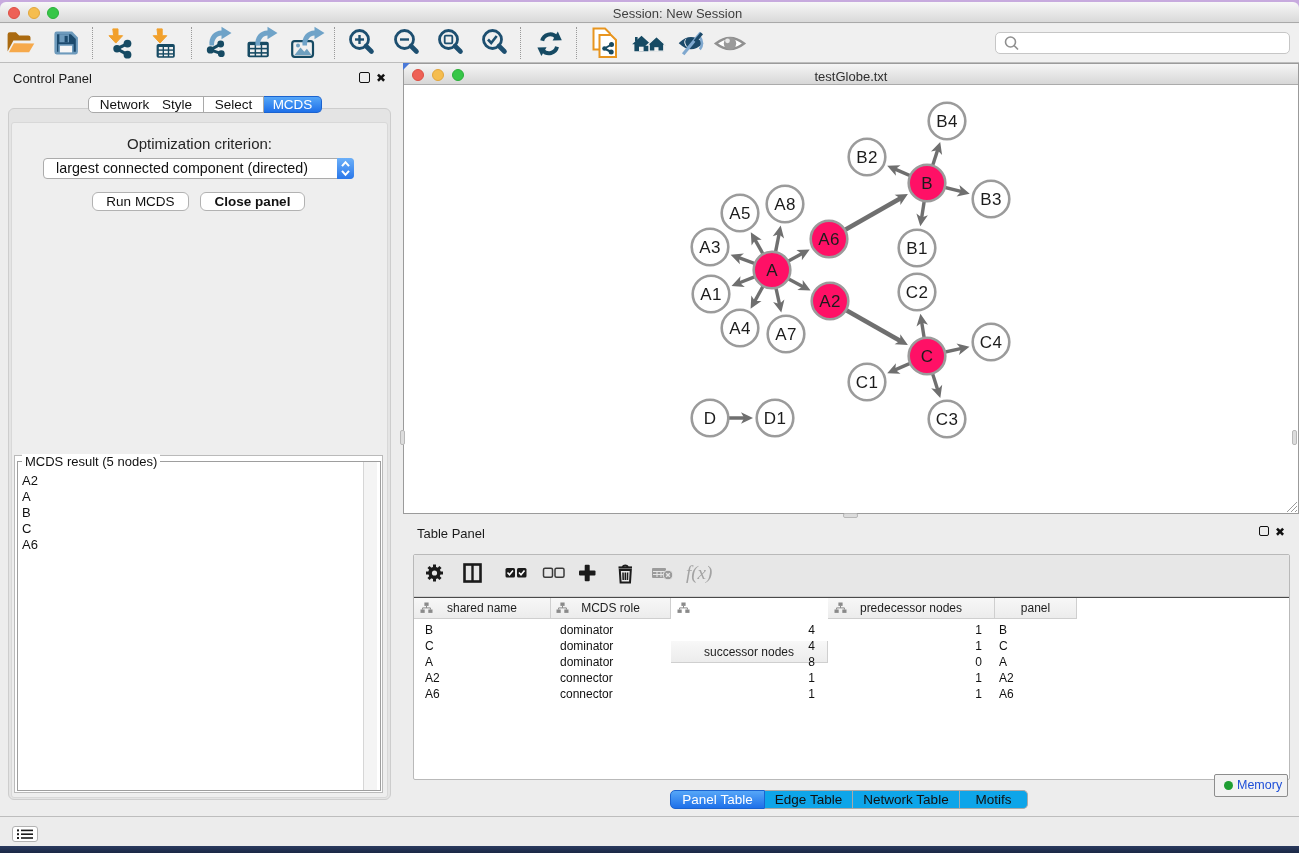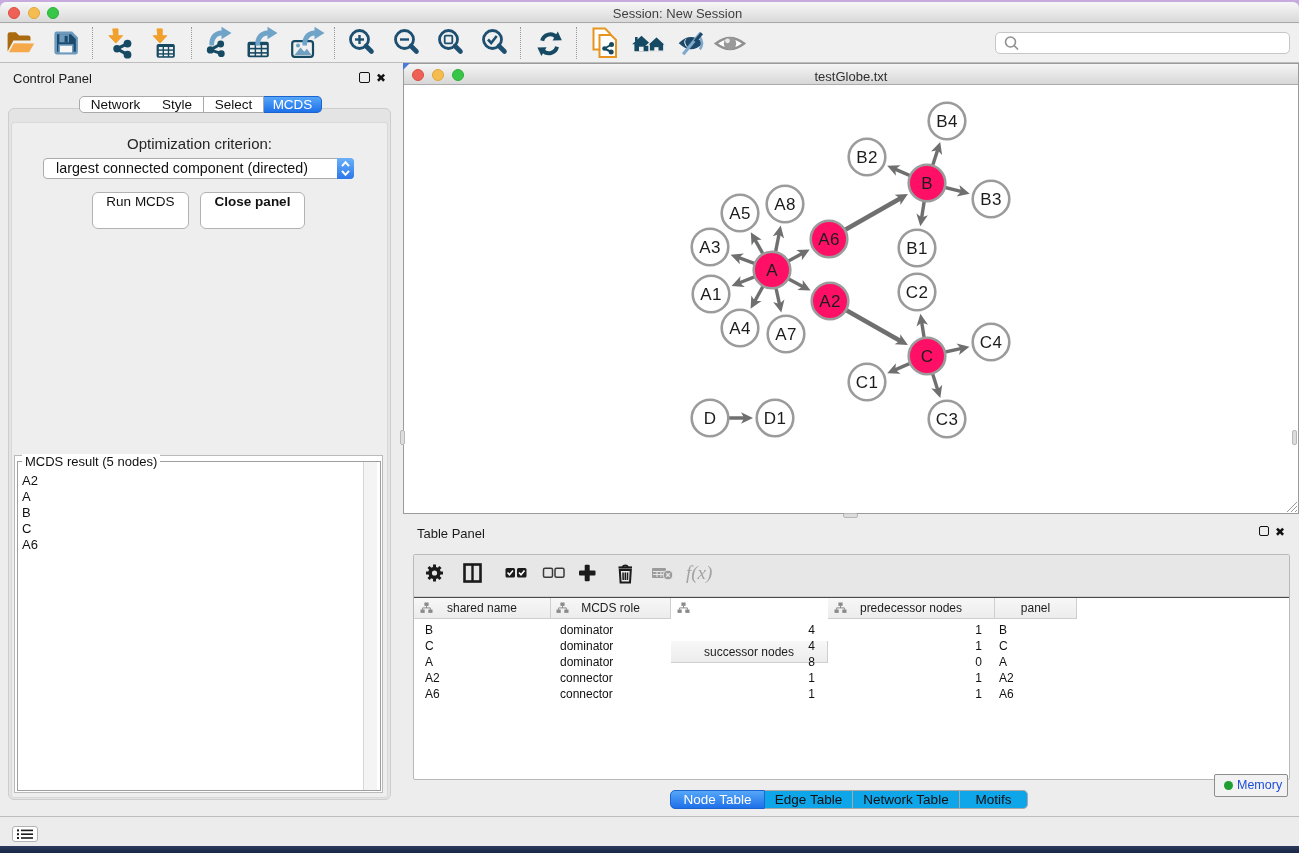--- a/index.html
+++ b/index.html
@@ -18,21 +18,21 @@
 #search { top:32px; left:995px; width:295px; height:22px; background:#fff; border:1px solid #c6c6c6; border-radius:5px; }
 
 #cp-title { top:71px; left:13px; font-size:13px; color:#1b1b1b; }
 .winbtn { font-size:12px; color:#111; }
 #cp-panel { top:108px; left:8px; width:383px; height:692px; background:#e4e4e4; border:1px solid #cdcdcd; border-radius:6px; }
 #cp-inner { top:122px; left:11px; width:377px; height:676px; background:#eeeeee; border:1px solid #d8d8d8; border-radius:3px; }
 .tab { top:96px; height:17px; background:#fff; border:1px solid #a9a9a9; font-size:13.5px; color:#111; text-align:center; line-height:16px; }
 #opt-label { top:135px; left:8px; width:383px; text-align:center; font-size:15px; color:#262626; }
 #dropdown { top:158px; left:43px; width:311px; height:21px; background:#fff; border:1px solid #ababab; border-radius:4px; font-size:14.3px; color:#111; line-height:19px; padding-left:12px; }
 #stepper { top:158px; left:337px; width:17px; height:21px; background:linear-gradient(#6cb0f9,#2a77ea); border-radius:0 4px 4px 0; }
-.btn { top:191.5px; height:37px; background:#fff; border:1px solid #b2b2b2; border-radius:6px; font-size:13.5px; color:#111; text-align:center; line-height:17px; }
+.btn { top:191.5px; height:19px; background:#fff; border:1px solid #b2b2b2; border-radius:6px; font-size:13.5px; color:#111; text-align:center; line-height:17px; }
 #resultbox { top:455px; left:14px; width:369px; height:338px; background:#fff; border:1px solid #bababa; }
 #fieldset { top:461px; left:17px; width:364px; height:330px; border:1px solid #9e9e9e; }
 #legend { top:454px; left:22px; background:#fff; padding:0 3px; font-size:13px; color:#111; }
 #mcds-list { top:473px; left:22px; font-size:13px; color:#111; line-height:16px; }
 #scrolltrack { top:462px; left:363px; width:14px; height:328px; background:#f4f4f4; border-left:1px solid #d6d6d6; }
 
 #gwin { top:63px; left:403px; width:896px; height:451px; border:1px solid #9b9b9b; background:#fff; }
 #gtitle { top:64px; left:404px; width:894px; height:21px; background:linear-gradient(#f5f5f5,#d7d7d7); border-bottom:1px solid #ababab; }
 #gtitle-text { top:69px; left:404px; width:894px; text-align:center; font-size:13px; color:#2f2f2f; }
 .gl { border-radius:50%; width:12px; height:12px; top:69px; }
@@ -205,21 +205,21 @@
 </svg>
 <div id="search" class="abs"></div>
 <div id="appbody" class="abs"></div>
 <div id="statusbar" class="abs"></div>
 
 <div id="cp-title" class="abs">Control Panel</div>
 <div class="abs" style="top:72px;left:359px;width:11px;height:11px;border:1.5px solid #111;border-radius:2px;"></div>
 <div class="abs winbtn" style="top:71px;left:376px;">✖</div>
 <div id="cp-panel" class="abs"></div>
 <div id="cp-inner" class="abs"></div>
-<div class="tab abs" style="left:79px; width:73px; border-radius:5px 0 0 5px;">Network</div>
+<div class="tab abs" style="left:88px; width:73px; border-radius:5px 0 0 5px;">Network</div>
 <div class="tab abs" style="left:151px; width:53px; border-left:none;">Style</div>
 <div class="tab abs" style="left:204px; width:60px; border-left:none;">Select</div>
 <div class="tab abs" style="left:264px; width:58px; border-left:none; border-radius:0 5px 5px 0; background:linear-gradient(#56a7f8,#1e70e9); color:#fff; border-color:#1b63cf;">MCDS</div>
 <div id="opt-label" class="abs">Optimization criterion:</div>
 <div id="dropdown" class="abs">largest connected component (directed)</div>
 <div id="stepper" class="abs"></div>
 <div class="btn abs" style="left:92px; width:97px;">Run MCDS</div>
 <div class="btn abs" style="left:200px; width:105px;font-weight:bold;">Close panel</div>
 <div id="resultbox" class="abs"></div>
 <div id="fieldset" class="abs"></div>
@@ -351,21 +351,21 @@
 <div class="td abs" style="top:48px;left:257px;width:144px;text-align:right;">1</div>
 <div class="td abs" style="top:48px;left:414px;width:154px;text-align:right;">1</div>
 <div class="td abs" style="top:48px;left:585px;">A2</div>
 <div class="td abs" style="top:64px;left:11px;">A6</div>
 <div class="td abs" style="top:64px;left:146px;">connector</div>
 <div class="td abs" style="top:64px;left:257px;width:144px;text-align:right;">1</div>
 <div class="td abs" style="top:64px;left:414px;width:154px;text-align:right;">1</div>
 <div class="td abs" style="top:64px;left:585px;">A6</div>
 </div>
 
-<div class="tabb abs" style="left:670px; width:95px; border-radius:5px 0 0 5px; background:linear-gradient(#56a7f8,#1e70e9); color:#fff; border-color:#1b63cf;">Node Table</div>
+<div class="tabb abs" style="left:670px; width:95px; border-radius:5px 0 0 5px; background:linear-gradient(#56a7f8,#1e70e9); color:#fff; border-color:#1b63cf;">Panel Table</div>
 <div class="tabb abs" style="left:765px; width:88px; border-left:none;">Edge Table</div>
 <div class="tabb abs" style="left:853px; width:107px; border-left:none;">Network Table</div>
 <div class="tabb abs" style="left:960px; width:68px; border-left:none; border-radius:0 5px 5px 0;">Motifs</div>
 
 <div id="listbtn" class="abs"></div>
 <div id="memory" class="abs"><span style="display:inline-block;width:9px;height:9px;border-radius:50%;background:#1f9e33;margin:6px 4px 0 9px;"></span><span style="position:relative;top:-1px;">Memory</span></div>
 <svg class="abs" style="top:32px;left:995px;" width="34" height="22" viewBox="0 0 34 22">
 <circle cx="15.5" cy="10" r="5" fill="none" stroke="#8f8f8f" stroke-width="1.6"></circle>
 <line x1="19" y1="13.5" x2="23" y2="17.5" stroke="#8f8f8f" stroke-width="1.6"></line>
 </svg>

